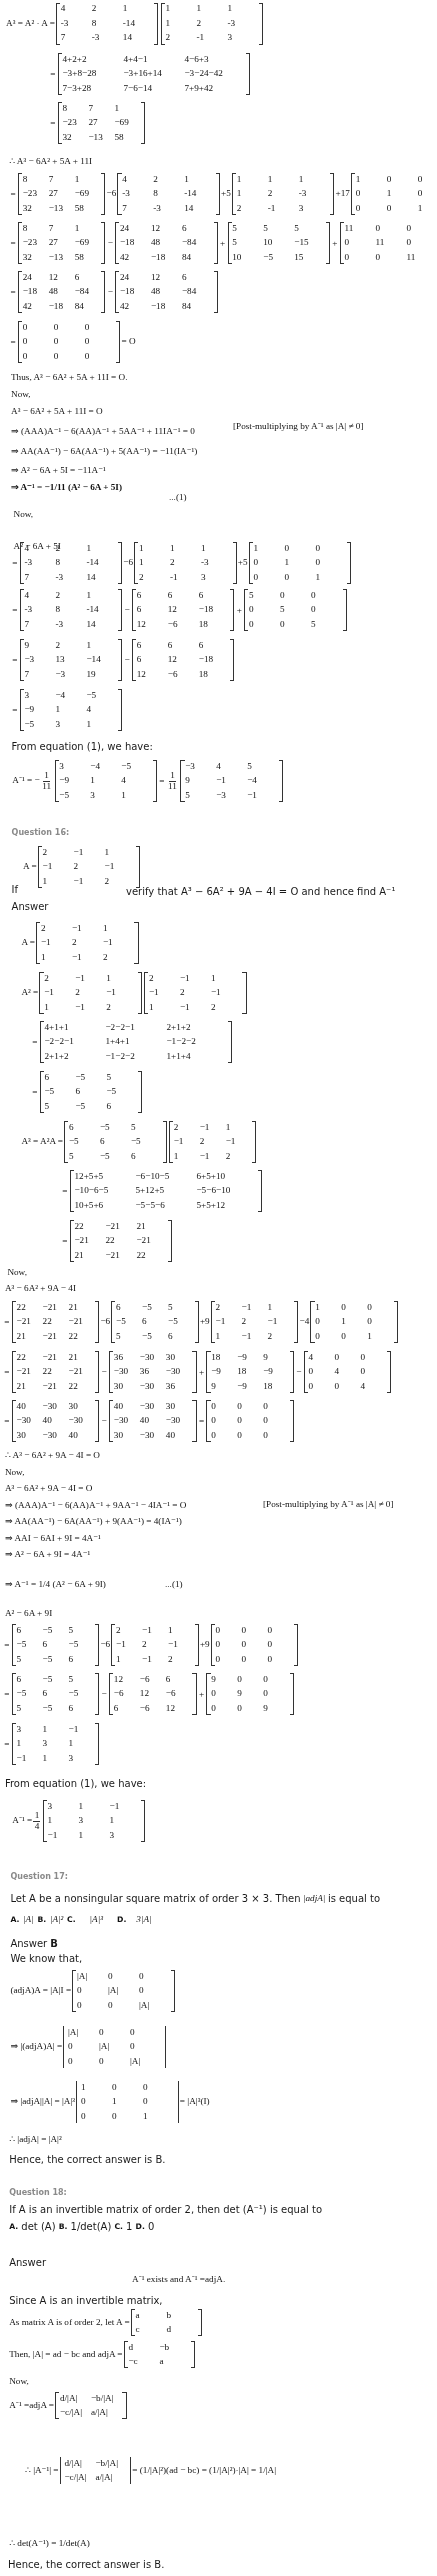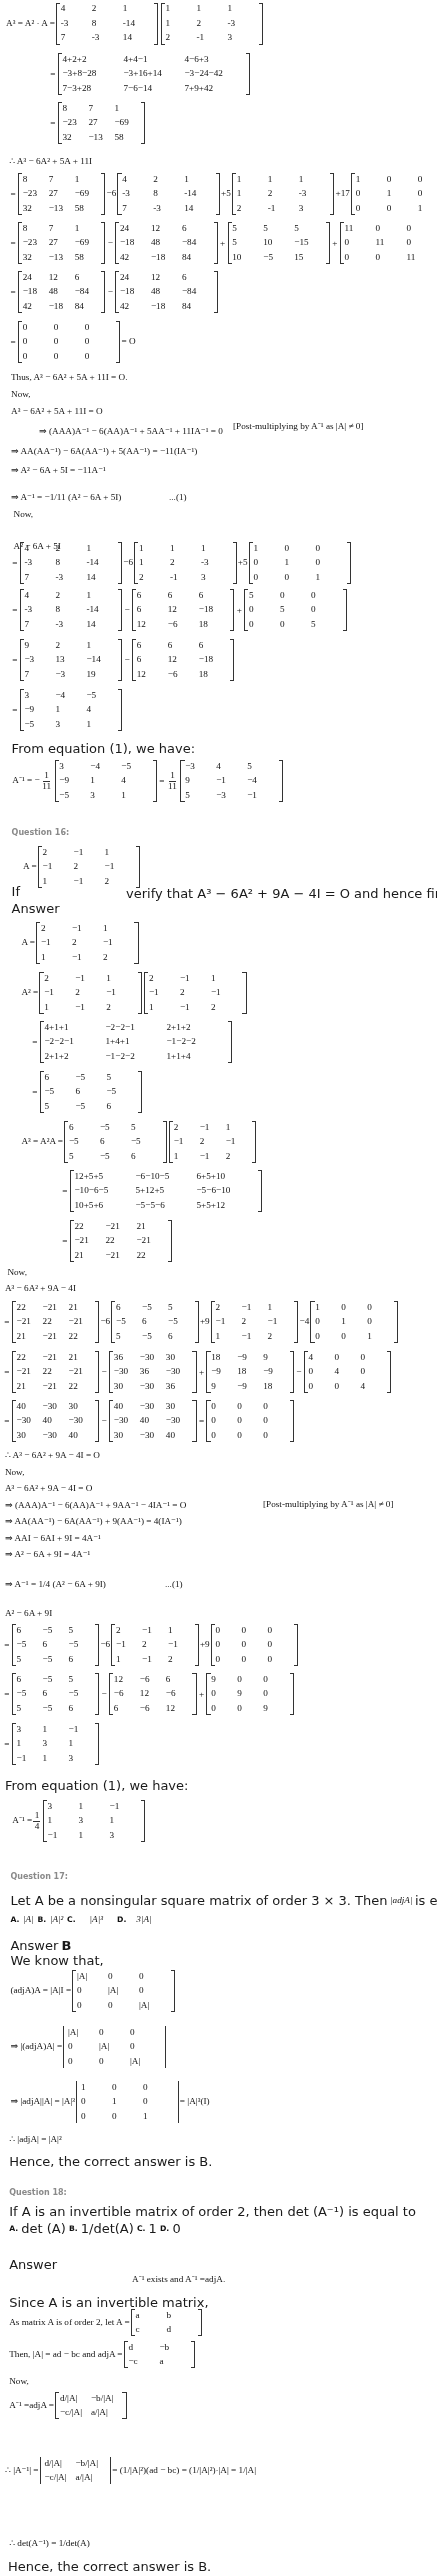--- a/index.html
+++ b/index.html
@@ -1,18 +1,18 @@
 <!DOCTYPE html>
 <html style="font-size:9.8px"><head>
 <meta charset="utf-8">
 <style>
   html, body { margin:0; padding:0; background:#ffffff; }
   body { width:438px; height:2576px; position:relative; overflow:hidden; color:#111; }
   .m { font-family:"Liberation Serif", serif; font-size:9.2px; line-height:1; }
-  .t { font-family:"DejaVu Sans", sans-serif; font-size:13px; color:#1a1a1a; }
+  .t { font-family:"DejaVu Sans", sans-serif; font-size:10px; color:#1a1a1a; }
   .q { font-family:"DejaVu Sans", sans-serif; font-size:8px; font-weight:bold; color:#8a8a8a; }
   .abs { position:absolute; white-space:nowrap; }
   .row { position:absolute; display:flex; align-items:center; white-space:nowrap; }
   .mat { display:inline-grid; position:relative; padding:0.6px 3.7px; margin:0 1.2px; border-left:0.7px solid #333; border-right:0.7px solid #333; row-gap:3.1px; column-gap:0; vertical-align:middle; }
   .mat.br::before, .mat.br::after { content:""; position:absolute; left:0; width:3.1px; height:0; border-top:0.7px solid #333; }
   .mat.br::before { top:0; } .mat.br::after { bottom:0; }
   .mat.br { box-shadow: none; }
   .mat .rb1, .mat .rb2 { position:absolute; right:0; width:3.1px; border-top:0.7px solid #333; }
   .mat .rb1 { top:0; } .mat .rb2 { bottom:0; }
   .mat.det::before, .mat.det::after { display:none; }
@@ -250,25 +250,25 @@
         <span class="cell">0</span>
         <span class="cell">0</span>
         <span class="rb1"></span>
         <span class="rb2"></span>
       </span>
       <span class="m">= O</span>
     </div>
     <span class="abs m" style="left: 11px; top: 373px;">Thus, A³ − 6A² + 5A + 11I = O.</span>
     <span class="abs m" style="left: 11px; top: 390px;">Now,</span>
     <span class="abs m" style="left: 11px; top: 407px;">A³ − 6A² + 5A + 11I = O</span>
-    <span class="abs m" style="left: 11px; top: 427px; margin-left: 28px;">⇒ (AAA)A⁻¹ − 6(AA)A⁻¹ + 5AA⁻¹ + 11IA⁻¹ = 0</span>
+    <span class="abs m" style="left: 11px; top: 427px;">⇒ (AAA)A⁻¹ − 6(AA)A⁻¹ + 5AA⁻¹ + 11IA⁻¹ = 0</span>
     <span class="abs m" style="left: 11px; top: 447px;">⇒ AA(AA⁻¹) − 6A(AA⁻¹) + 5(AA⁻¹) = −11(IA⁻¹)</span>
     <span class="abs m" style="left: 11px; top: 466px;">⇒ A² − 6A + 5I = −11A⁻¹</span>
     <span class="abs m" style="left: 233px; top: 422px;">[Post-multiplying by A⁻¹ as |A| ≠ 0]</span>
-    <span class="abs m" style="left: 11px; top: 493px;">⇒ A⁻¹ = −1/11 (A² − 6A + 5I)</span>
+    <span class="abs m" style="left: 11px; top: 483px; font-weight: bold;">⇒ A⁻¹ = −1/11 (A² − 6A + 5I)</span>
     <span class="abs m" style="left: 169px; top: 493px;">...(1)</span>
     <span class="abs m" style="left: 13.5px; top: 510px;">Now,</span>
     <span class="abs m" style="left: 13.5px; top: 542px;">A² − 6A + 5I</span>
     <div class="row" style="left: 11px; top: 542px;">
       <span class="op">=</span>
       <span class="mat br c3 w50">
         <span class="cell">4</span>
         <span class="cell">2</span>
         <span class="cell">1</span>
         <span class="cell">-3</span>
@@ -1008,21 +1008,21 @@
       <span class="m">adjA =</span>
       <span class="mat br c2 w50">
         <span class="cell">d/|A|</span>
         <span class="cell">−b/|A|</span>
         <span class="cell">−c/|A|</span>
         <span class="cell">a/|A|</span>
         <span class="rb1"></span>
         <span class="rb2"></span>
       </span>
     </div>
-    <div class="row" style="left: 5px; top: 2457px; align-items: center;">
+    <div class="row" style="left: 25px; top: 2457px; align-items: center;">
       <span class="m">∴ |A⁻¹| =</span>
       <span class="mat det c2 w50">
         <span class="cell">d/|A|</span>
         <span class="cell">−b/|A|</span>
         <span class="cell">−c/|A|</span>
         <span class="cell">a/|A|</span>
       </span>
       <span class="m">= (1/|A|²)(ad − bc) = (1/|A|²)·|A| = 1/|A|</span>
     </div>
     <span class="abs m" style="left: 9.2px; top: 2531px; margin-top: 8px;">∴ det(A⁻¹) = 1/det(A)</span>

